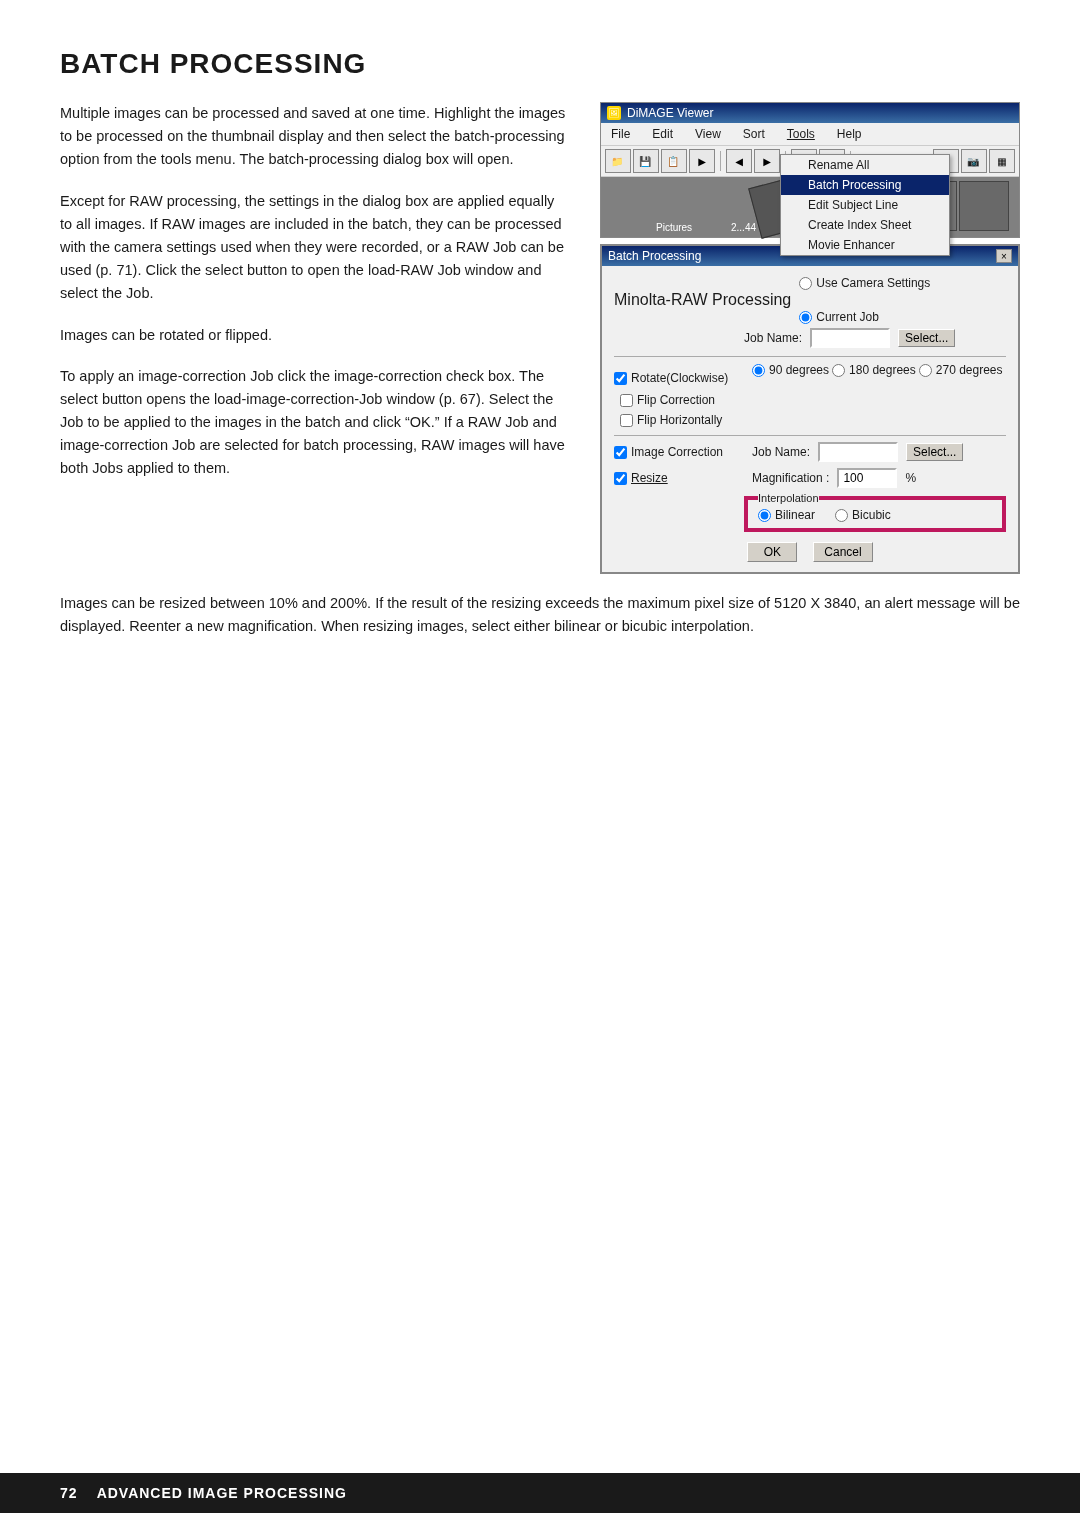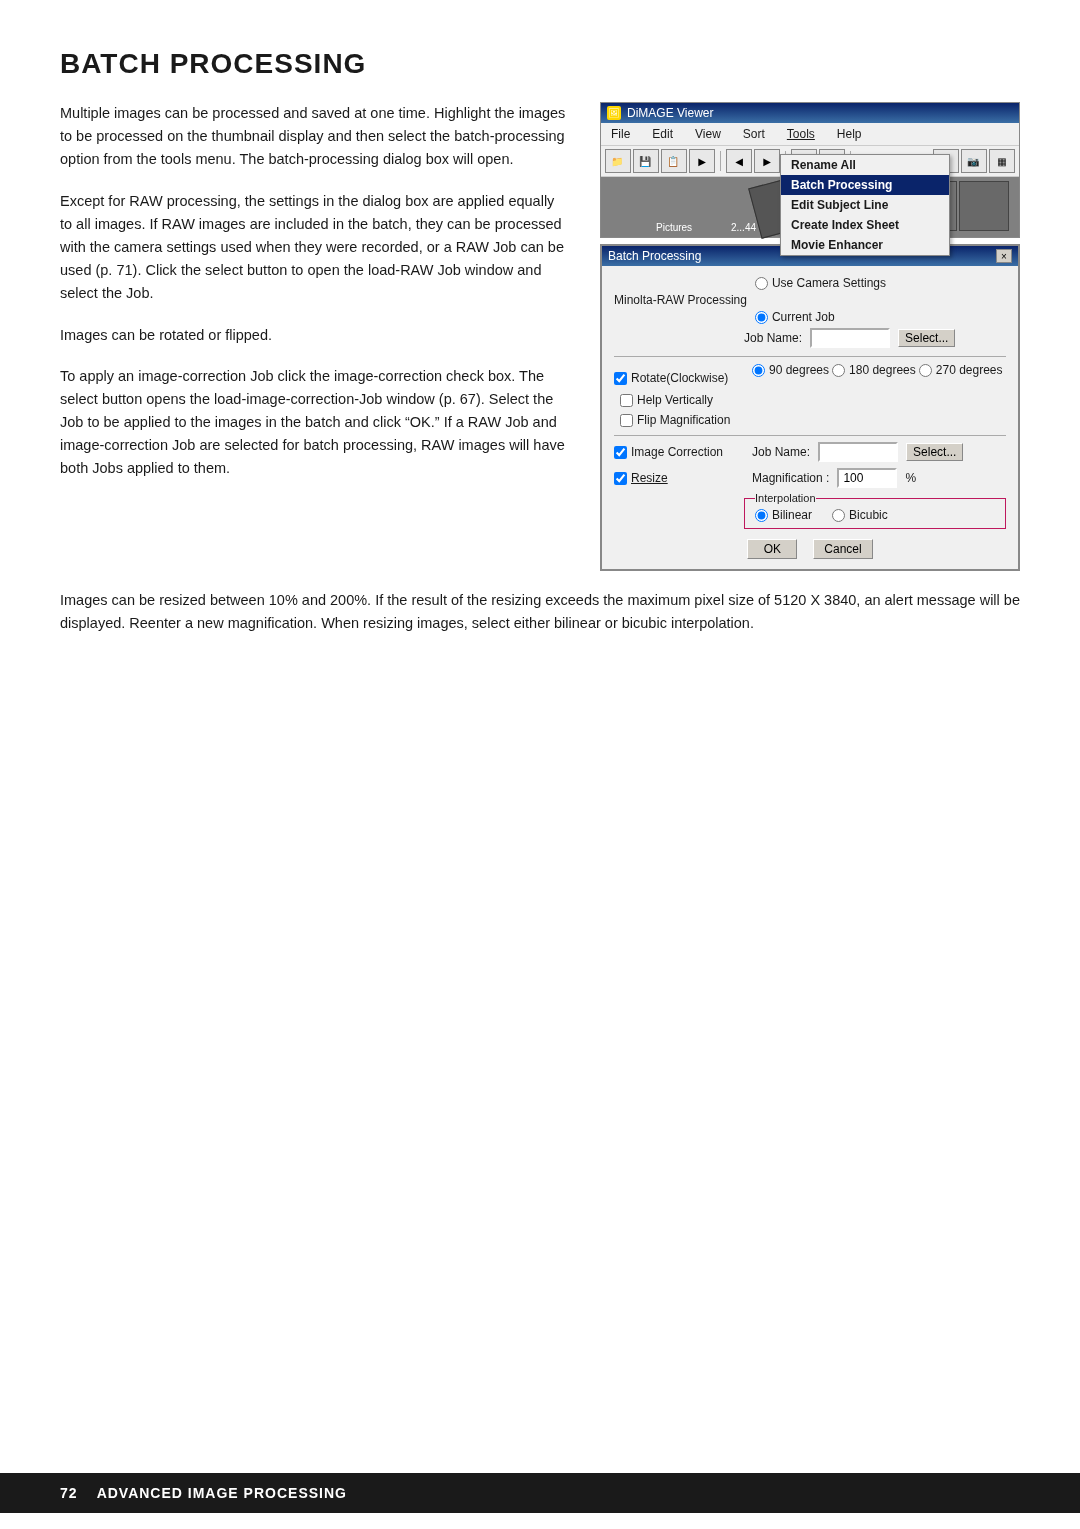--- a/index.html
+++ b/index.html
@@ -157,21 +157,21 @@
     }
 
     .batch-row {
       display: flex;
       align-items: center;
       margin-bottom: 8px;
       gap: 8px;
     }
 
     .batch-label {
-      font-size: 12px;
+      font-size: 16px;
       min-width: 130px;
       text-align: right;
     }
 
     .radio-group {
       display: flex;
       flex-direction: column;
       gap: 20px;
     }
 
@@ -307,23 +307,22 @@
       left: 180px;
       background: #f0f0f0;
       border: 1px solid #888;
       width: 170px;
       font-size: 12px;
       box-shadow: 2px 2px 4px rgba(0,0,0,0.3);
       z-index: 10;
     }
 
     .tools-menu-item {
-      padding: 3px 10px;
+      padding: 3px 27px;
       cursor: pointer;
-      font-weight: bold;
     }
 
     .tools-menu-item.active {
       background: #0a246a;
       color: white;
     }
   </style>
 </head>
 <body>
 
@@ -442,26 +441,26 @@
               </div>
               <div class="radio-item">
                 <input type="radio" name="rotate" style="">
                 <span>270 degrees</span>
               </div>
             </div>
           </div>
 
           <div class="checkbox-item" style="margin-bottom:6px; margin-left:6px;">
             <input type="checkbox" style="">
-            <span>Help Vertically</span>
+            <span>Flip Correction</span>
           </div>
 
           <div class="checkbox-item" style="margin-bottom:8px; margin-left:6px;">
             <input type="checkbox" style="">
-            <span>Flip Magnification</span>
+            <span>Flip Horizontally</span>
           </div>
 
           <hr class="separator-line">
 
           <div class="batch-row" style="margin-bottom:6px;">
             <div style="display:flex; align-items:center; gap:4px; min-width:130px;">
               <input type="checkbox" checked="" style="">
               <span>Image Correction</span>
             </div>
             <span>Job Name:</span>
@@ -473,21 +472,21 @@
             <div style="display:flex; align-items:center; gap:4px; min-width:130px;">
               <input type="checkbox" checked="" style="">
               <span style="text-decoration:underline;">Resize</span>
             </div>
             <span>Magnification :</span>
             <input class="win-input" type="text" value="100" style="width: 60px;">
             <span>%</span>
           </div>
 
           <div style="margin-left:130px; margin-top:4px;">
-            <fieldset style="border:1px solid #be185d; padding:4px 10px 6px 10px; font-size:12px;">
+            <fieldset style="border:4px solid #be185d; padding:4px 10px 6px 10px; font-size:12px;">
               <legend style="font-size:11px;">Interpolation</legend>
               <div class="interp-row">
                 <div class="radio-item">
                   <input type="radio" name="interp" checked="" style="">
                   <span>Bilinear</span>
                 </div>
                 <div class="radio-item">
                   <input type="radio" name="interp" style="">
                   <span>Bicubic</span>
                 </div>

